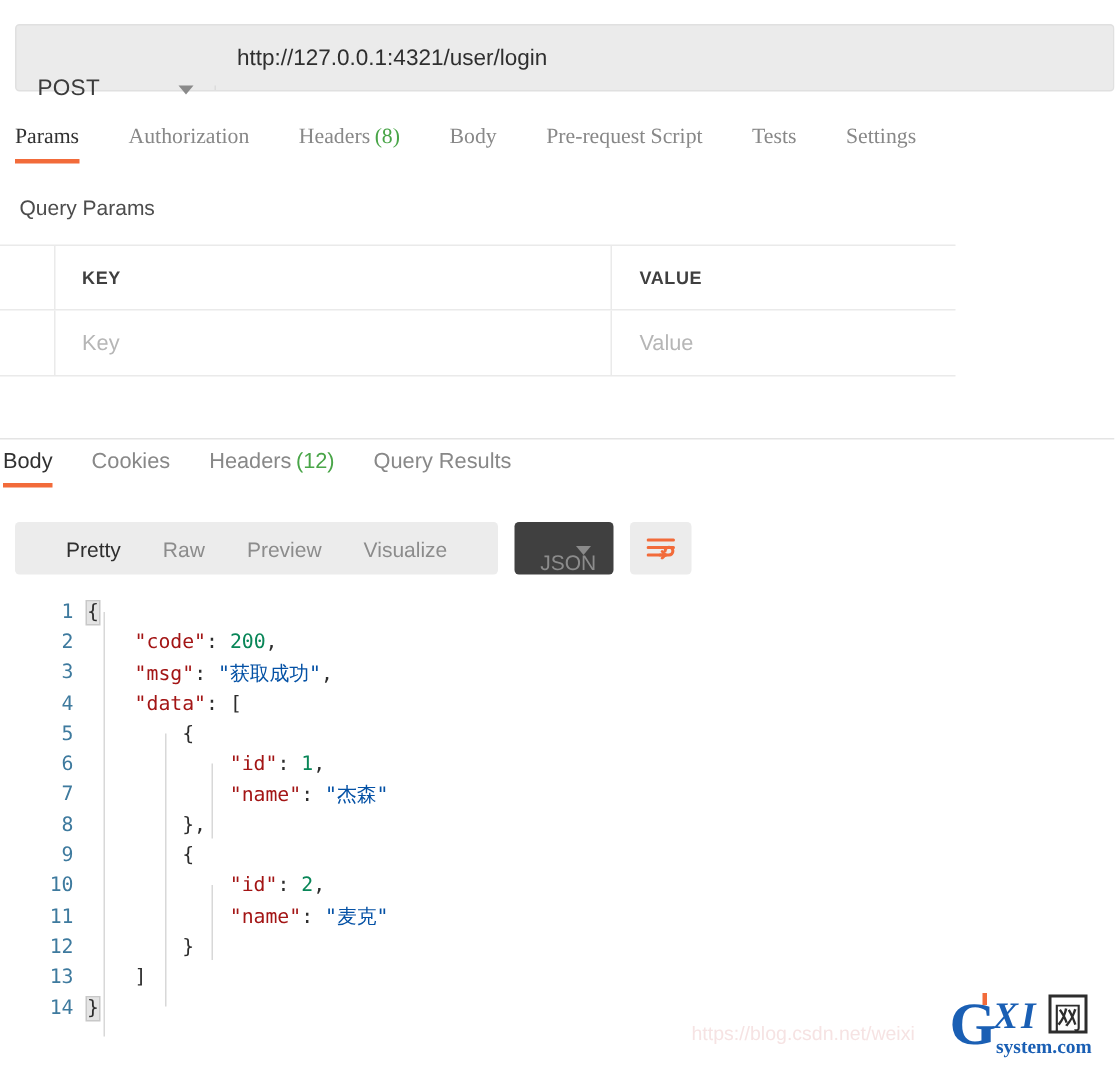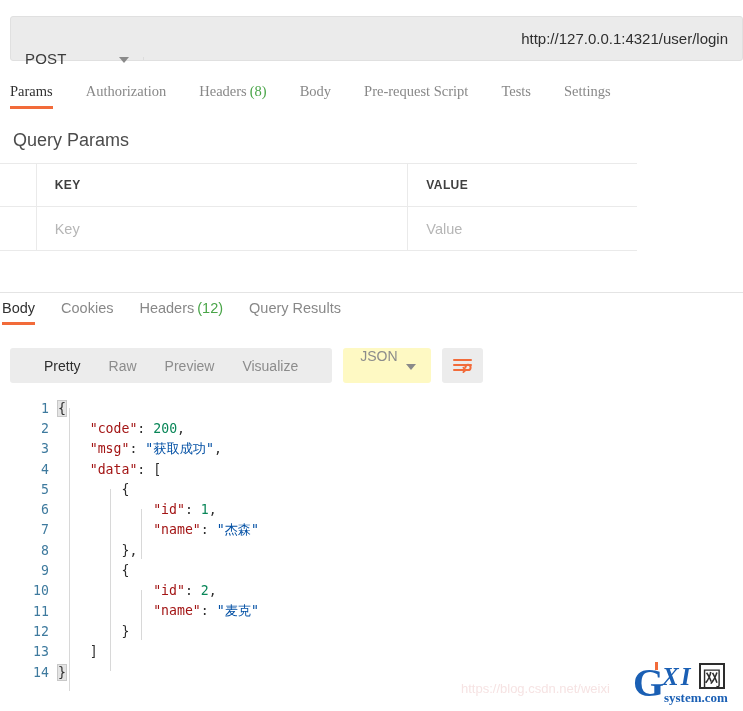--- a/index.html
+++ b/index.html
@@ -43,21 +43,20 @@
   }
   .url-input {
     flex: 1;
     display: flex; align-items: center;
     padding: 0 14px;
     font-size: 15px; color: #2f2f2f;
     background: transparent;
     border: 0; outline: none;
     font-family: "Liberation Sans", sans-serif;
     cursor: text;
-    text-align: right;
   }
 
   
   .req-tabs {
     position: absolute; left: 0; top: 83px;
     width: 743px; height: 33px;
     display: flex; align-items: flex-start;
     padding-left: 10px;
     font-family: Liberation Serif, serif;
   }
@@ -74,21 +73,21 @@
   .tab.active::after {
     content: "";
     position: absolute; left: 0; right: 0; bottom: 0;
     height: 3px; background: #f26b3a;
   }
   .tab .count { color: #49a548; margin-left: 3px; }
 
   
   .qp-title {
     position: absolute; left: 13px; top: 130px;
-    font-size: 18px; color: #4c4c4c;
+    font-size: 14px; color: #4c4c4c;
   }
   .params-table {
     position: absolute; left: 0; top: 163px;
     width: 637px;
     border-top: 1px solid #eaeaea;
     border-bottom: 1px solid #eaeaea;
   }
   .ptr { display: flex; height: 43px; }
   .ptr.header { border-bottom: 1px solid #eaeaea; }
   .pcell {
@@ -132,24 +131,24 @@
   .seg-item {
     font-size: 14px; color: #8c8c8c;
     padding: 0 14px; height: 100%;
     display: flex; align-items: center;
     cursor: pointer; white-space: nowrap;
   }
   .seg-item.active { color: #2f2f2f; }
   .fmt-select {
     position: relative;
     margin-left: 11px;
-    width: 88px;
-    background: #fef9c3;
+    width: 66px;
+    background: #404040;
     border-radius: 3px;
-    display: flex; align-items: flex-start;
+    display: flex; align-items: flex-end;
     padding-left: 17px;
     cursor: pointer;
   }
   .fmt-label { font-size: 14px; color: #8c8c8c; }
   .fmt-caret {
     position: absolute; right: 15px; top: 50%; margin-top: -2px;
     width: 0; height: 0;
     border-left: 5px solid transparent;
     border-right: 5px solid transparent;
     border-top: 6px solid #8a8a8a;

